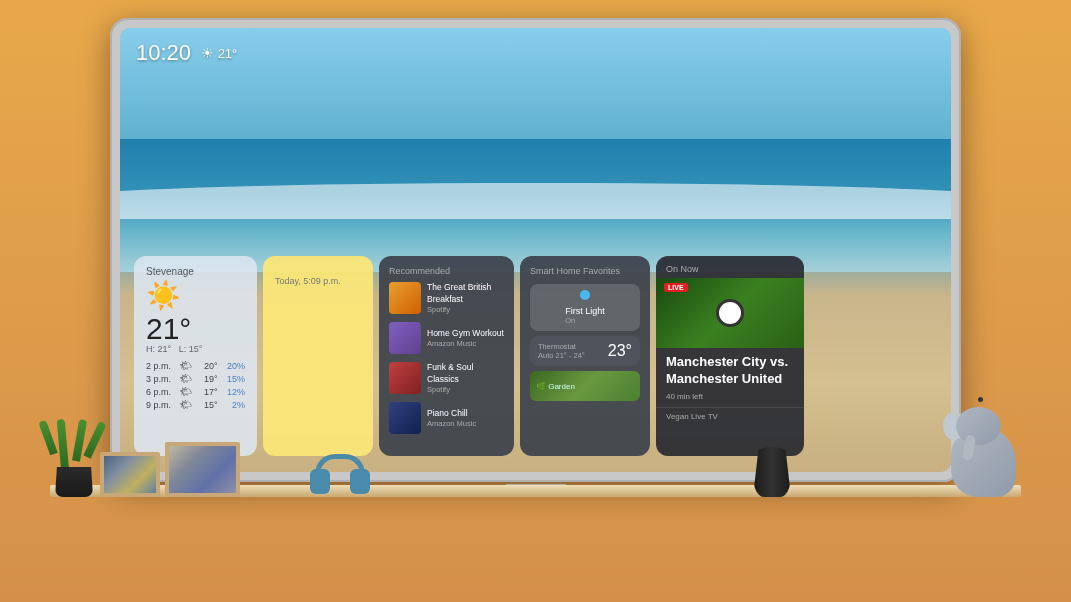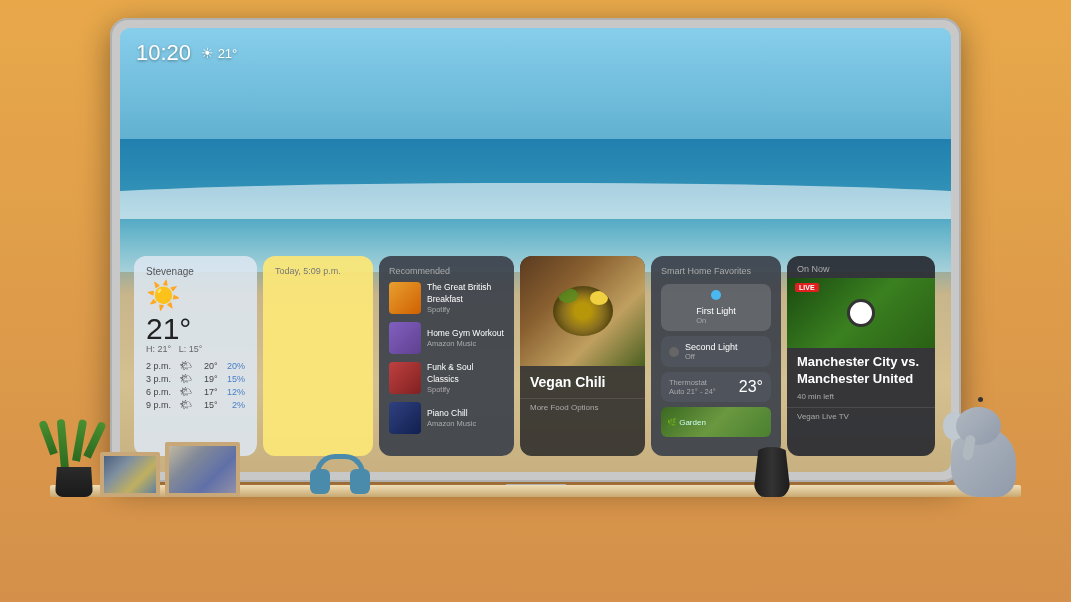--- a/index.html
+++ b/index.html
@@ -173,21 +173,21 @@
     }
     .forecast-row .time { width: 30px; }
     .forecast-row .icon { font-size: 10px; }
     .forecast-row .temp { width: 22px; text-align: right; }
     .forecast-row .pct { width: 24px; text-align: right; color: #4a80c8; }
 
     
     .widget-note {
       background: rgba(250, 230, 120, 0.95);
       border-radius: 12px;
-      padding: 10px 12px;
+      padding: 20px 12px;
       width: 110px;
       flex-shrink: 0;
       height: 200px;
       display: flex;
       flex-direction: column;
     }
     .widget-note .date-label {
       font-size: 9px;
       color: #777;
     }
@@ -699,49 +699,28 @@
           </div>
           <div class="music-item">
             <div class="music-thumb thumb-4"></div>
             <div class="music-info">
               <div class="title">Piano Chill</div>
               <div class="subtitle">Amazon Music</div>
             </div>
           </div>
         </div>
 
-        <div class="widget-food">
-          <div class="food-image">
-            <div class="food-bowl">
-              <div class="food-bowl-shape">
-                <div class="food-greens"></div>
-                <div class="food-egg"></div>
-              </div>
-            </div>
-          </div>
-          <div class="food-label">
-            <div class="food-name">Vegan Chili</div>
-          </div>
-          <div class="food-more">More Food Options</div>
-        </div>
 
         <div class="widget-smarthome">
           <div class="section-title">Smart Home Favorites</div>
           <div class="home-item active">
             <div class="light-dot on"></div>
             <div class="home-item-info">
               <div class="item-name">First Light</div>
               <div class="item-status">On</div>
-            </div>
-          </div>
-          <div class="home-item">
-            <div class="light-dot off"></div>
-            <div class="home-item-info">
-              <div class="item-name">Second Light</div>
-              <div class="item-status">Off</div>
             </div>
           </div>
           <div class="thermostat-item">
             <div>
               <div class="thermostat-label">Thermostat</div>
               <div class="thermostat-label">Auto 21° - 24°</div>
             </div>
             <div class="thermostat-temp">23°</div>
           </div>
           <div class="garden-thumb">

